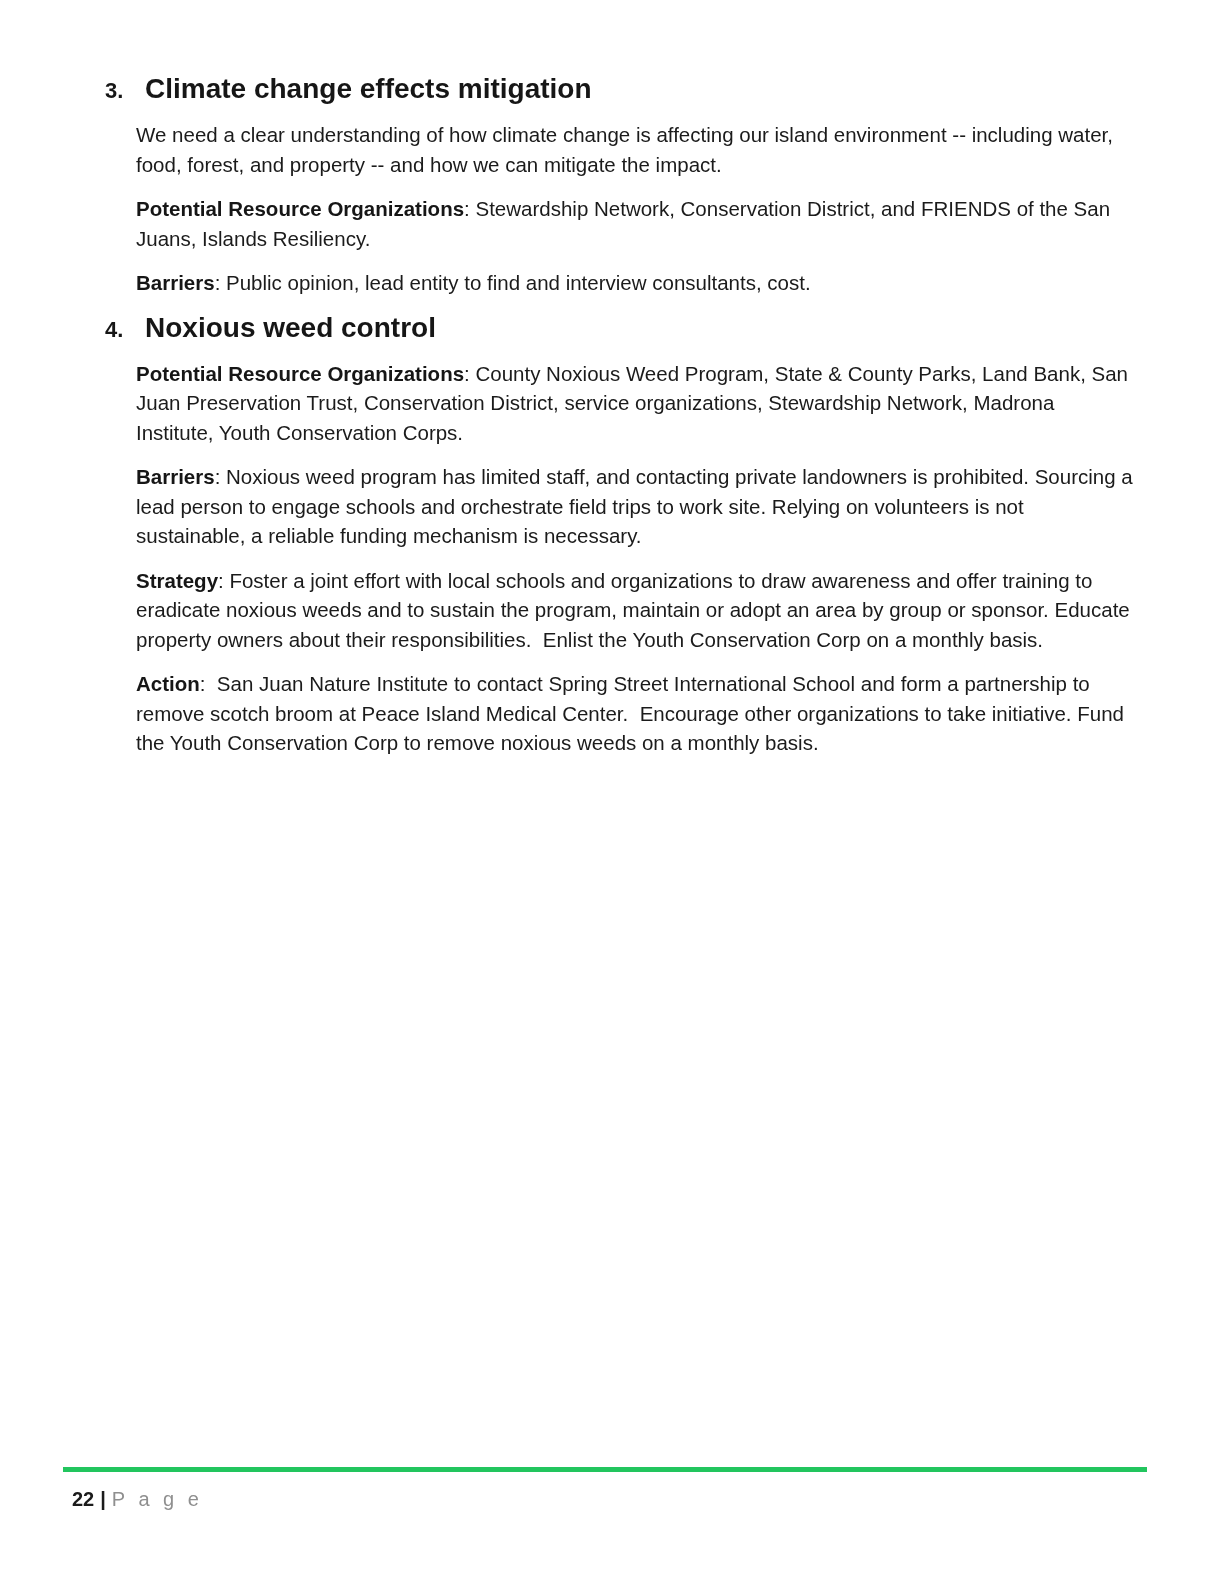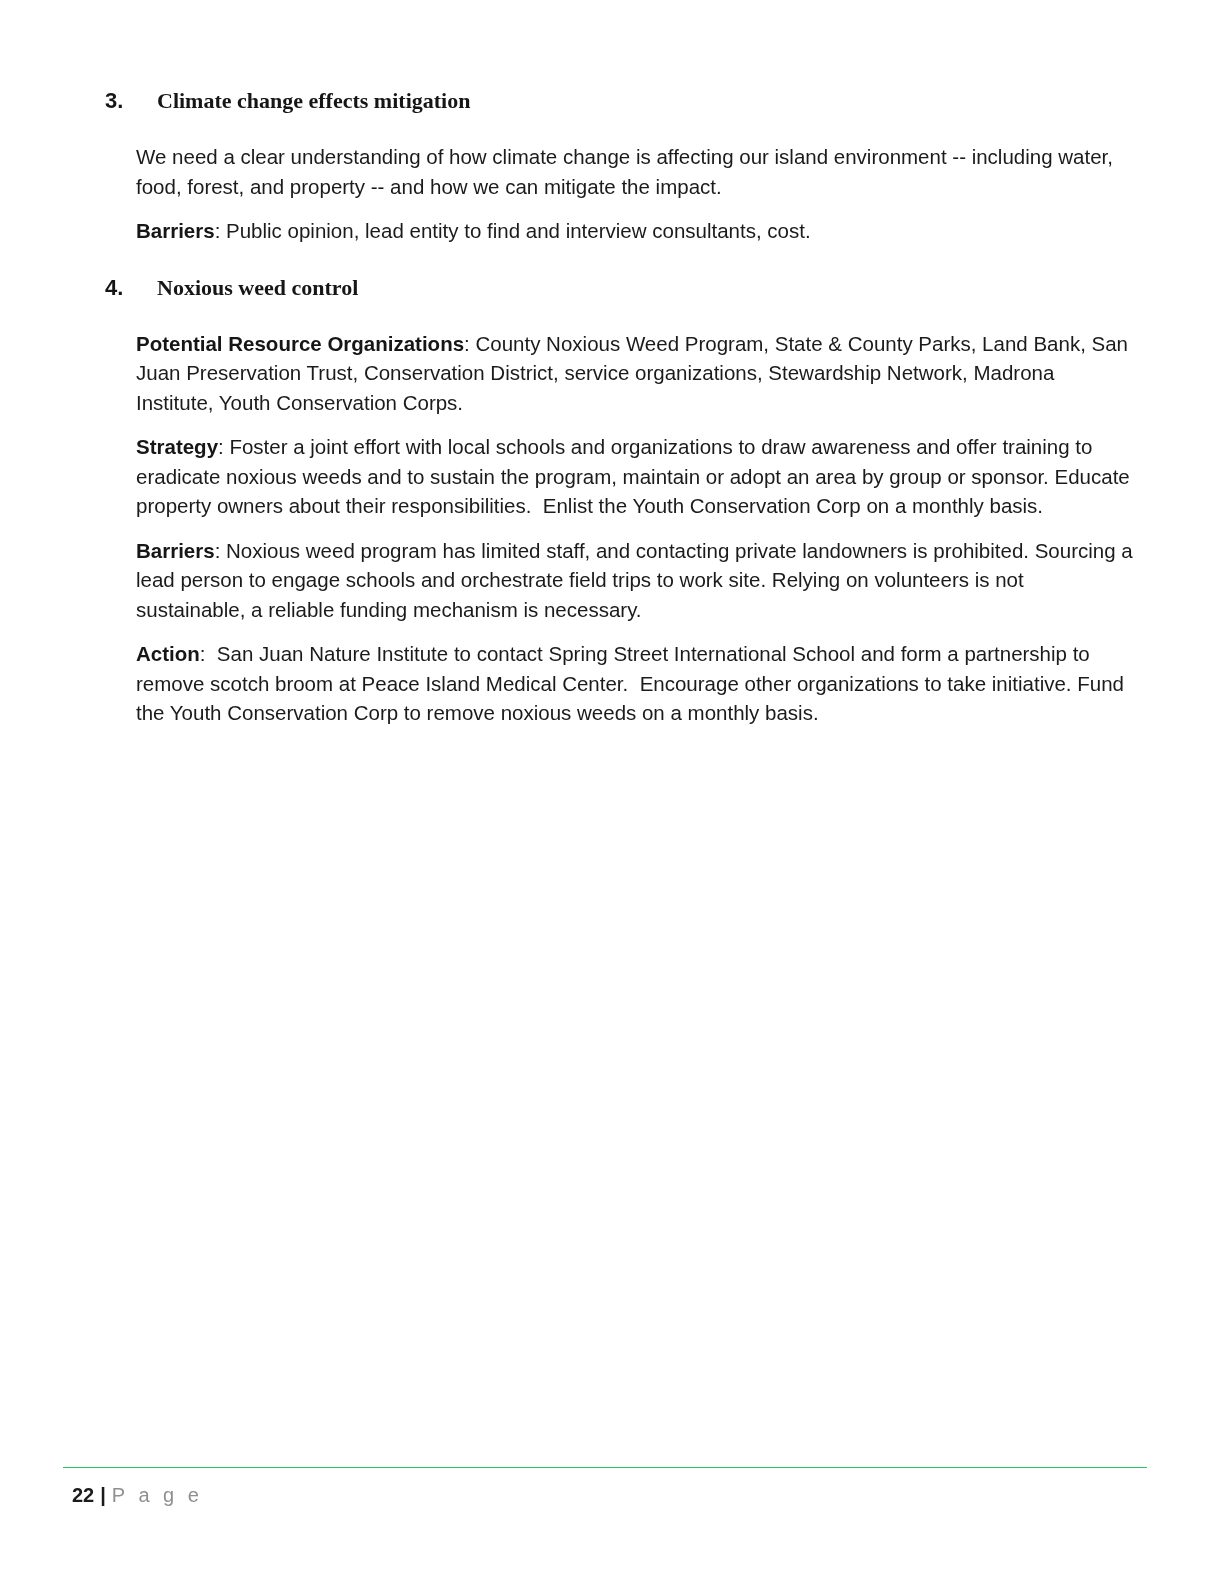--- a/index.html
+++ b/index.html
@@ -33,46 +33,45 @@
     font-weight: bold;
     line-height: 30px;
     margin: 0 0 14px 0;
     color: #161616;
   }
   .section-heading .num {
     flex: none;
     width: 40px;
   }
   .section-heading h2 {
-    font-size: 22px;
+    font-size: 28px;
     font-weight: bold;
-    margin: 12px;
+    margin: 0;
     display: inline;
-    font-family: Liberation Serif, serif;
   }
   .section-body {
     margin-left: 31px;
   }
   .para {
     font-size: 20.5px;
     line-height: 29.5px;
     margin: 0 0 15px 0;
     white-space: pre-wrap;
     color: #1b1b1b;
   }
   .para b {
     font-weight: bold;
     color: #161616;
   }
   .footer {
     position: absolute;
     left: 63px;
     right: 77px;
     top: 1467px;
-    border-top: 1px solid #22c55e;
+    border-top: 5px solid #22c55e;
     padding: 15px 0 0 9px;
     font-size: 20px;
     line-height: 24px;
   }
   .footer .page-num {
     font-weight: bold;
     color: #1b1b1b;
   }
   .footer .pipe {
     font-weight: bold;
@@ -90,33 +89,34 @@
 <div class="page">
   <div class="content">
 
     <div class="section">
       <div class="section-heading">
         <span class="num">3.</span>
         <h2>Climate change effects mitigation</h2>
       </div>
       <div class="section-body">
         <p class="para"><span>We need a clear understanding of how climate change is affecting our island environment -- including water, food, forest, and property -- and how we can mitigate the impact.</span></p>
+        <p class="para"><b>Potential Resource Organizations</b><span>: Stewardship Network, Conservation District, and FRIENDS of the San Juans, Islands Resiliency.</span></p>
         <p class="para"><b>Barriers</b><span>: Public opinion, lead entity to find and interview consultants, cost.</span></p>
       </div>
     </div>
 
     <div class="section">
       <div class="section-heading">
         <span class="num">4.</span>
         <h2>Noxious weed control</h2>
       </div>
       <div class="section-body">
         <p class="para"><b>Potential Resource Organizations</b><span>: County Noxious Weed Program, State &amp; County Parks, Land Bank, San Juan Preservation Trust, Conservation District, service organizations, Stewardship Network, Madrona Institute, Youth Conservation Corps.</span></p>
+        <p class="para"><b>Barriers</b><span>: Noxious weed program has limited staff, and contacting private landowners is prohibited. Sourcing a lead person to engage schools and orchestrate field trips to work site. Relying on volunteers is not sustainable, a reliable funding mechanism is necessary.</span></p>
         <p class="para"><b>Strategy</b><span>: Foster a joint effort with local schools and organizations to draw awareness and offer training to eradicate noxious weeds and to sustain the program, maintain or adopt an area by group or sponsor. Educate property owners about their responsibilities.  Enlist the Youth Conservation Corp on a monthly basis.</span></p>
-        <p class="para"><b>Barriers</b><span>: Noxious weed program has limited staff, and contacting private landowners is prohibited. Sourcing a lead person to engage schools and orchestrate field trips to work site. Relying on volunteers is not sustainable, a reliable funding mechanism is necessary.</span></p>
         <p class="para"><b>Action</b><span>:  San Juan Nature Institute to contact Spring Street International School and form a partnership to remove scotch broom at Peace Island Medical Center.  Encourage other organizations to take initiative. Fund the Youth Conservation Corp to remove noxious weeds on a monthly basis.</span></p>
       </div>
     </div>
 
   </div>
 
   <div class="footer">
     <span class="page-num">22</span><span class="pipe">|</span><span class="page-word">P a g e</span>
   </div>
 </div>

